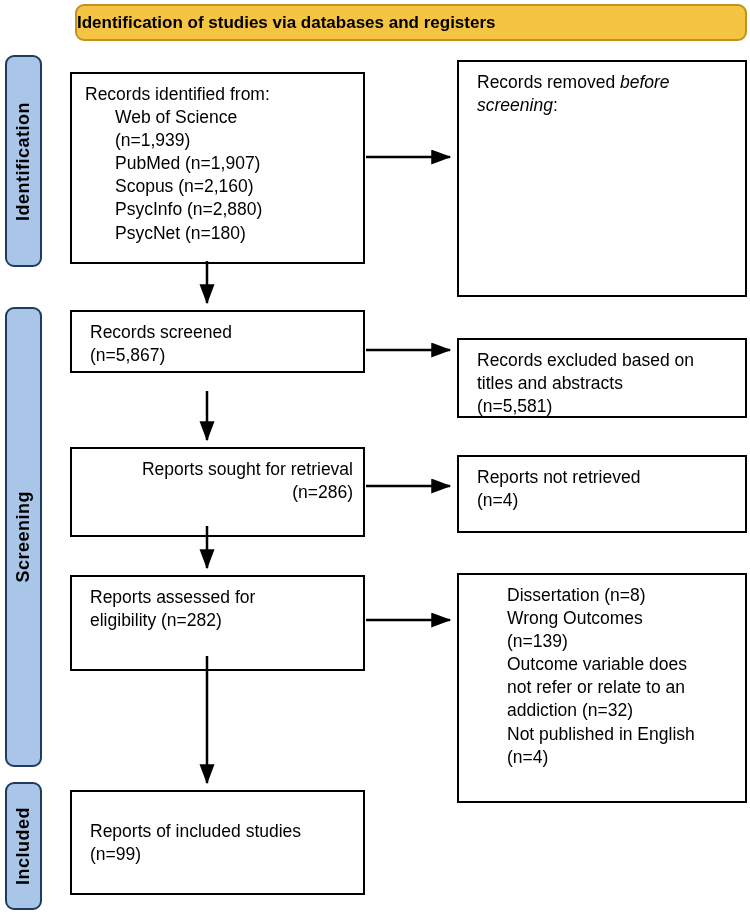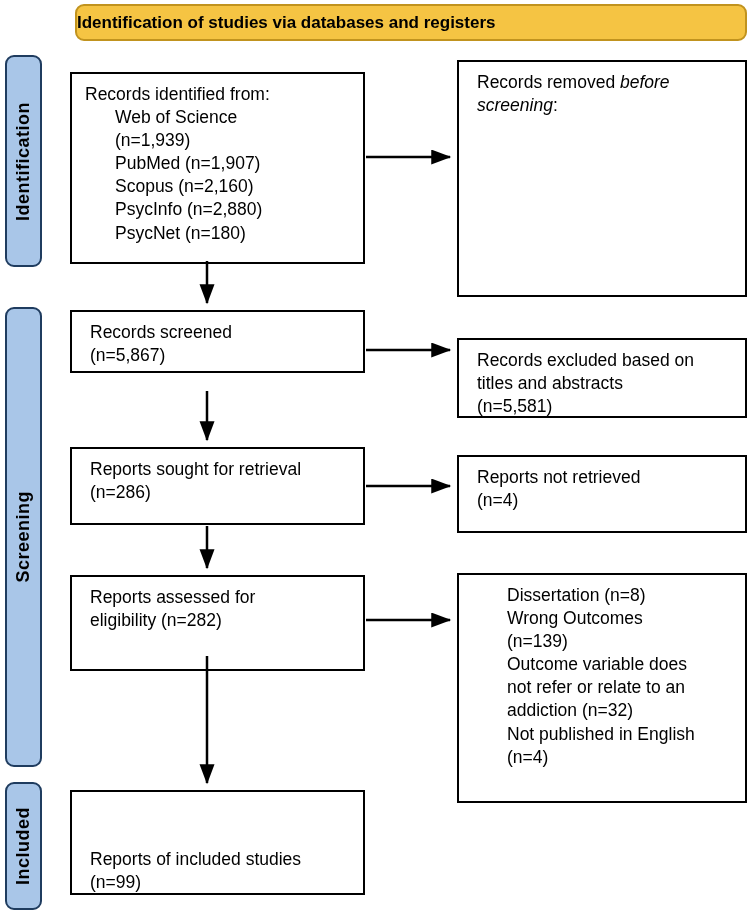--- a/index.html
+++ b/index.html
@@ -34,25 +34,25 @@
   .pre { white-space:pre-line; }
   .indent { margin-left:30px; }
 
   .col-left  { left:70px;  width:295px; }
   .col-right { left:457px; width:290px; }
 
   .box-records-identified { top:72px;  height:192px;padding-left:13px; }
   .box-records-removed    { top:60px;  height:237px; }
   .box-records-screened   { top:310px; height:63px; }
   .box-records-excluded   { top:310px; height:80px;margin-top:28px; }
-  .box-reports-sought     { top:447px; height:78px; }
+  .box-reports-sought     { top:447px; height:90px;text-align:right; }
   .box-not-retrieved      { top:447px; height:78px;margin-top:8px; }
   .box-reports-assessed   { top:575px; height:96px; }
   .box-reports-excluded   { top:573px; height:230px; }
-  .box-reports-included   { top:790px; height:105px; padding-top:56px; }
+  .box-reports-included   { top:790px; height:105px; padding-top:28px; }
 
   .arrows { position:absolute; left:0; top:0; width:750px; height:913px; pointer-events:none; }
   .arrows line { stroke:#000; stroke-width:2.5; }
 </style>
 </head>
 <body>
 
 <div class="canvas">
 
   <div class="banner">

